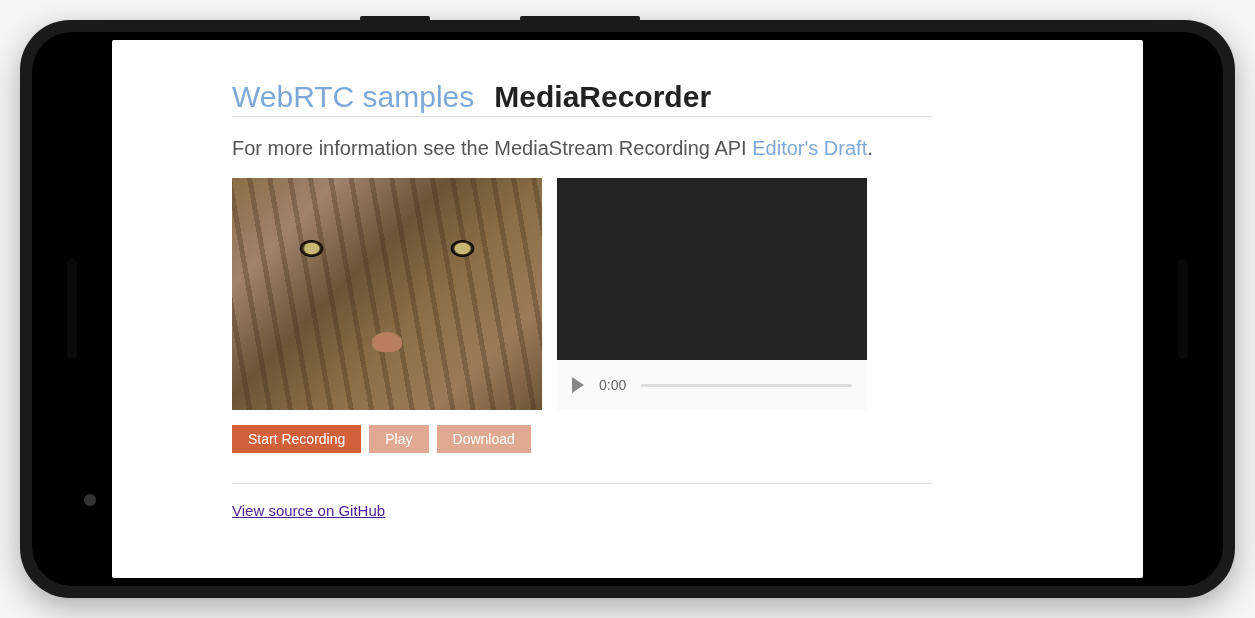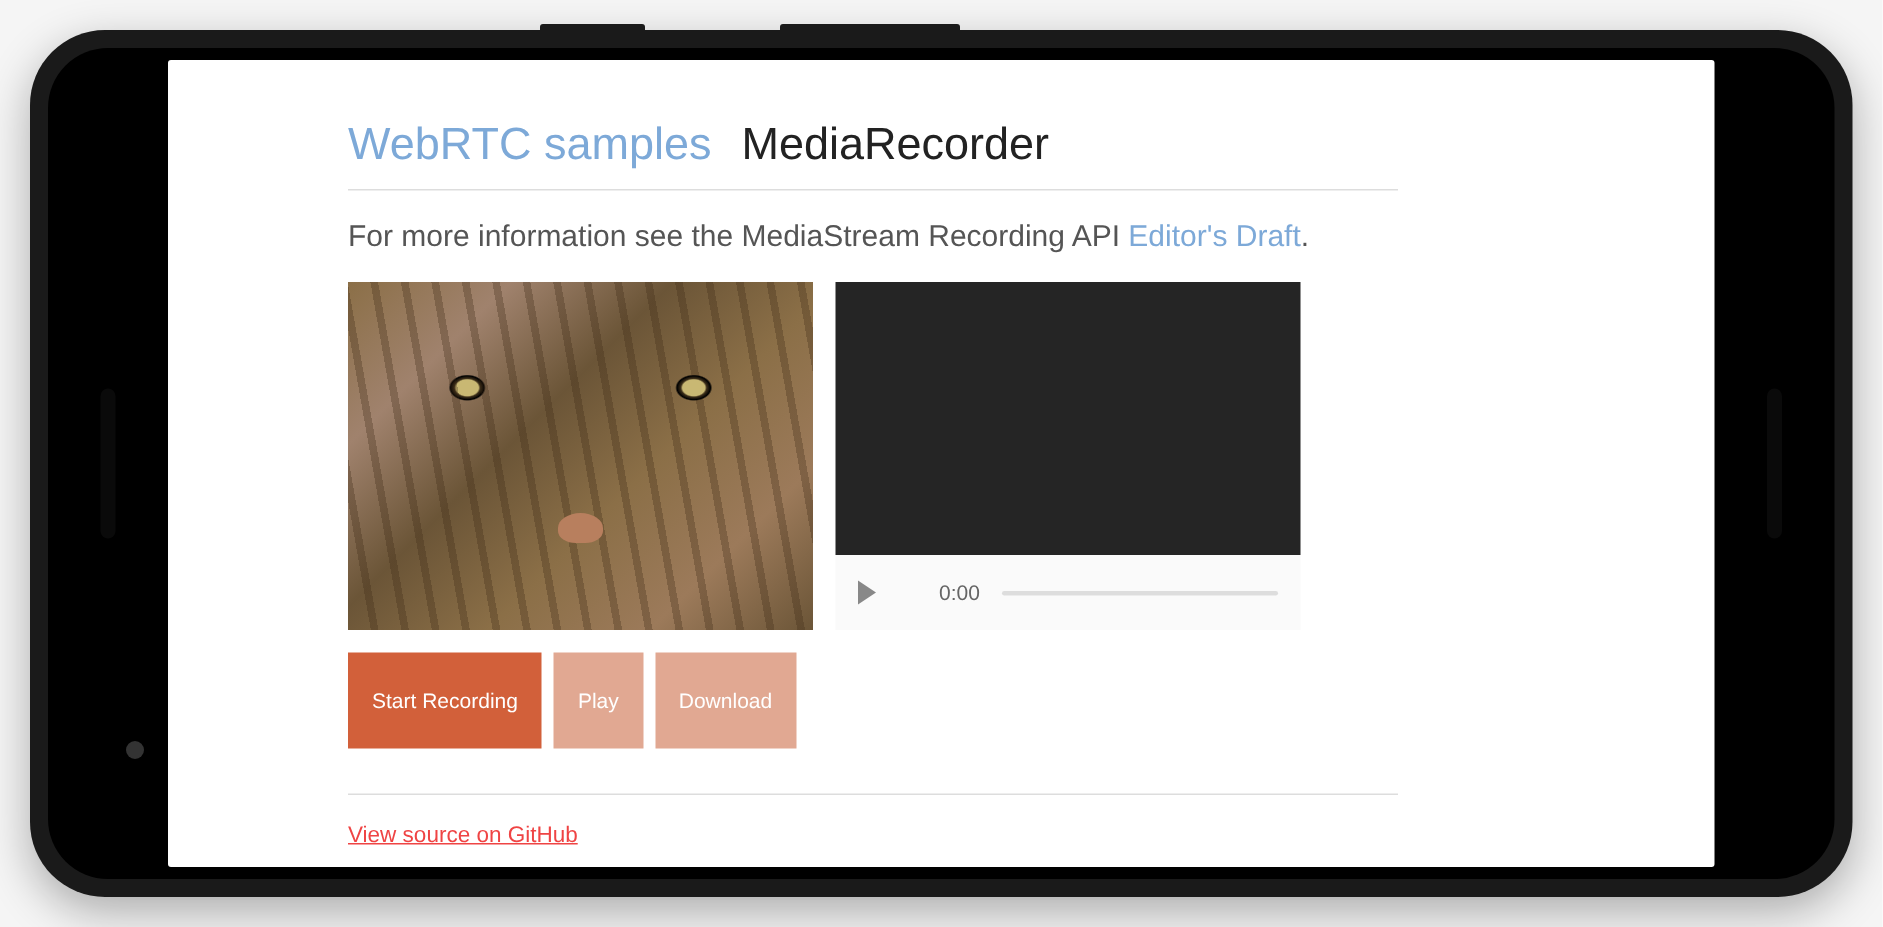--- a/index.html
+++ b/index.html
@@ -95,35 +95,35 @@
     }
     
     .content {
       max-width: 700px;
     }
     
     .title-row {
       display: flex;
       align-items: baseline;
       gap: 20px;
-      padding-bottom: 12px;
+      padding-bottom: 2px;
       border-bottom: 1px solid #ddd;
       margin-bottom: 20px;
     }
     
     .title-link {
       color: #7da9d8;
       font-size: 30px;
       font-weight: 300;
     }
     
     .title-bold {
       color: #222;
       font-size: 30px;
-      font-weight: 400;
+      font-weight: 700;
     }
     
     .description {
       color: #555;
       font-size: 20px;
       margin-bottom: 18px;
     }
     
     .description .link {
       color: #7da9d8;
@@ -221,59 +221,58 @@
       width: 0;
       height: 0;
       border-left: 12px solid #888;
       border-top: 8px solid transparent;
       border-bottom: 8px solid transparent;
     }
     
     .time-display {
       color: #666;
       font-size: 14px;
-      margin-left: 27px;
     }
     
     .progress-bar {
       flex: 1;
       height: 3px;
       background: #ddd;
       border-radius: 2px;
     }
     
     .button-row {
       display: flex;
       gap: 8px;
       margin-bottom: 30px;
     }
     
     .btn {
       background: #d2603a;
       color: #fff;
       border: none;
-      padding: 24px 16px;
+      padding: 6px 16px;
       font-size: 14px;
       cursor: pointer;
       font-weight: 500;
     }
     
     .btn.disabled {
       background: #dc9a80;
       opacity: 0.85;
       text-align: right;
     }
     
     .footer {
       border-top: 1px solid #ddd;
       padding-top: 18px;
     }
     
     .github-link {
-      color: #ef4444;
+      color: #4c1d95;
       text-decoration: underline;
       font-size: 15px;
     }
   </style>
 </head>
 <body>
 
 <div class="phone-frame">
   <div class="power-button"></div>
   <div class="volume-button"></div>

